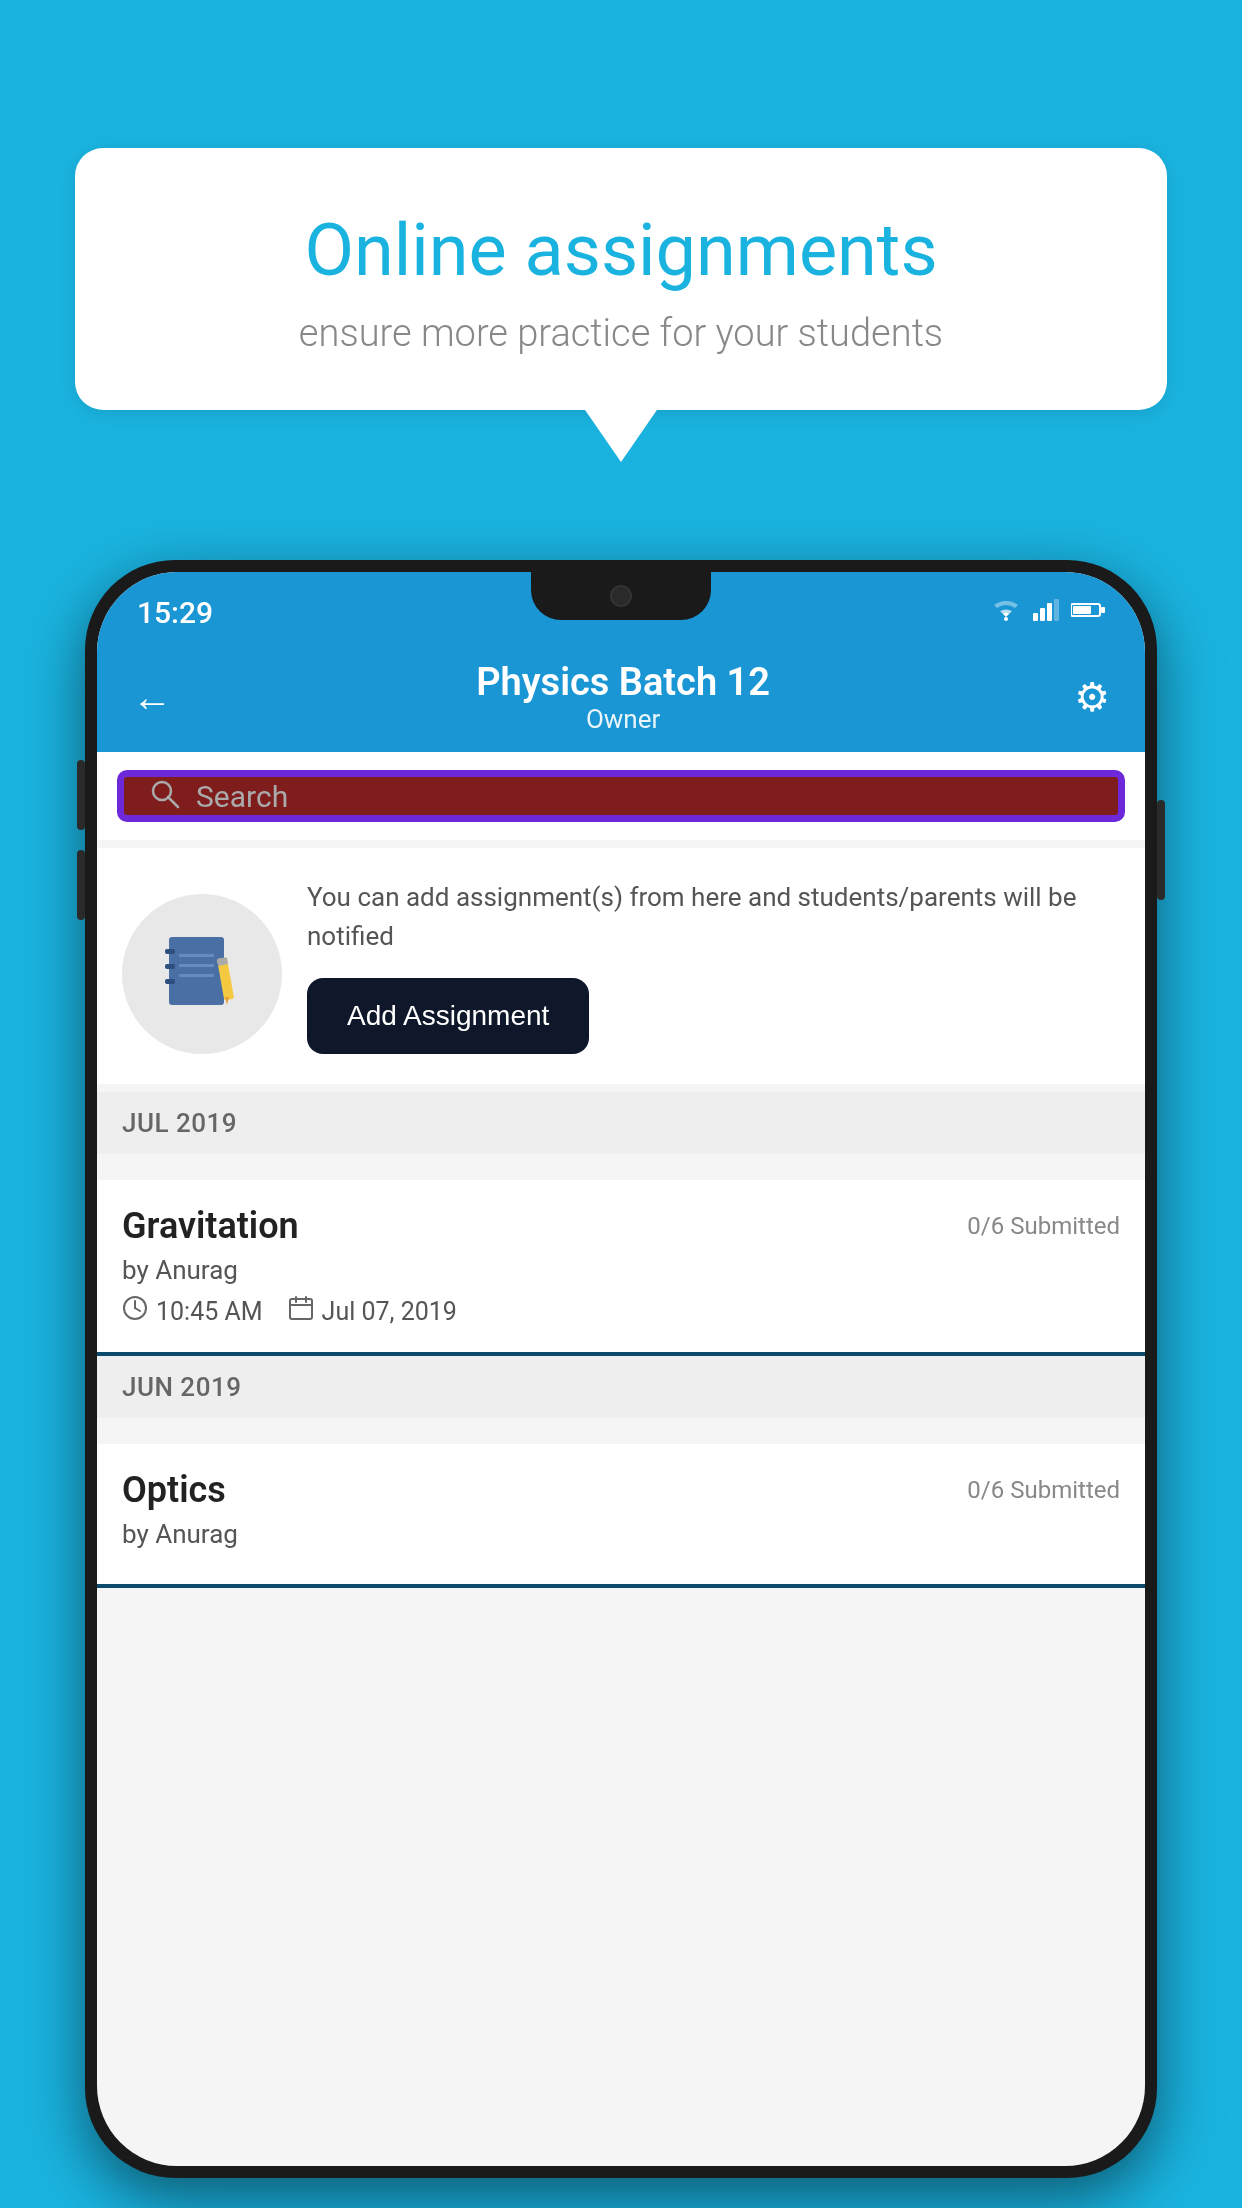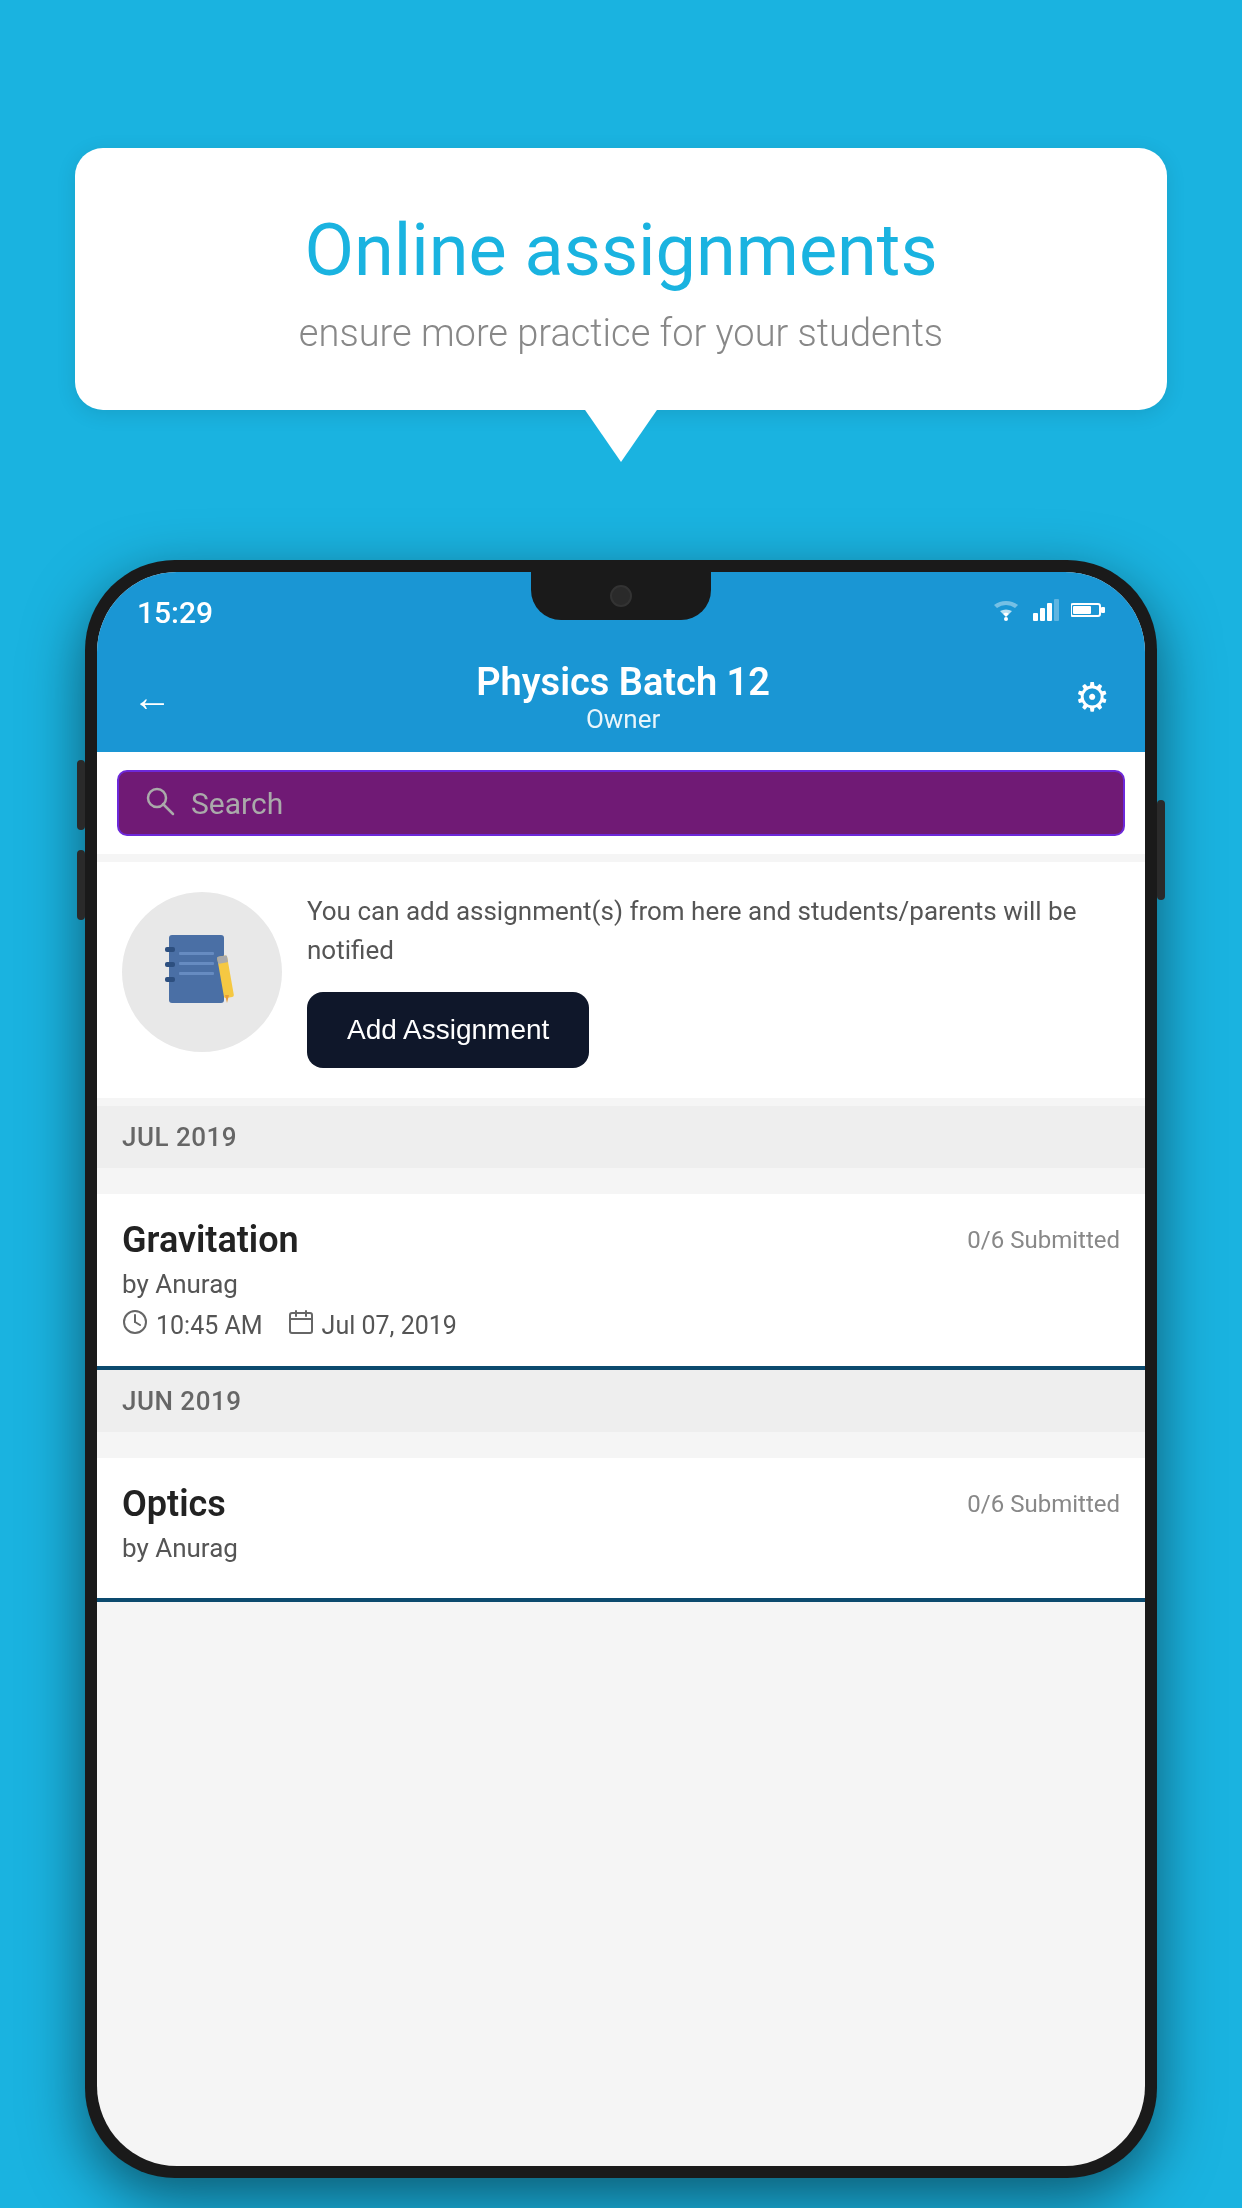--- a/index.html
+++ b/index.html
@@ -204,42 +204,42 @@
       background: #1a96d4;
     }
 
     
     .search-container {
       background: white;
       padding: 18px 20px;
     }
 
     .search-bar {
-      background: #701a75;
-      border: 2px solid #6d28d9;
+      background: #7f1d1d;
+      border: 7px solid #6d28d9;
       border-radius: 10px;
-      height: 66px;
+      height: 52px;
       display: flex;
       align-items: center;
       padding: 0 25px;
       gap: 15px;
     }
 
     .search-text {
       color: #aaa;
       font-size: 30px;
     }
 
     
     .info-card {
       background: white;
       margin: 8px 0;
       padding: 30px 25px;
       display: flex;
-      align-items: flex-start;
+      align-items: flex-end;
       gap: 25px;
     }
 
     .notebook-icon-circle {
       width: 160px;
       height: 160px;
       background: #e8e8e8;
       border-radius: 50%;
       display: flex;
       align-items: center;

